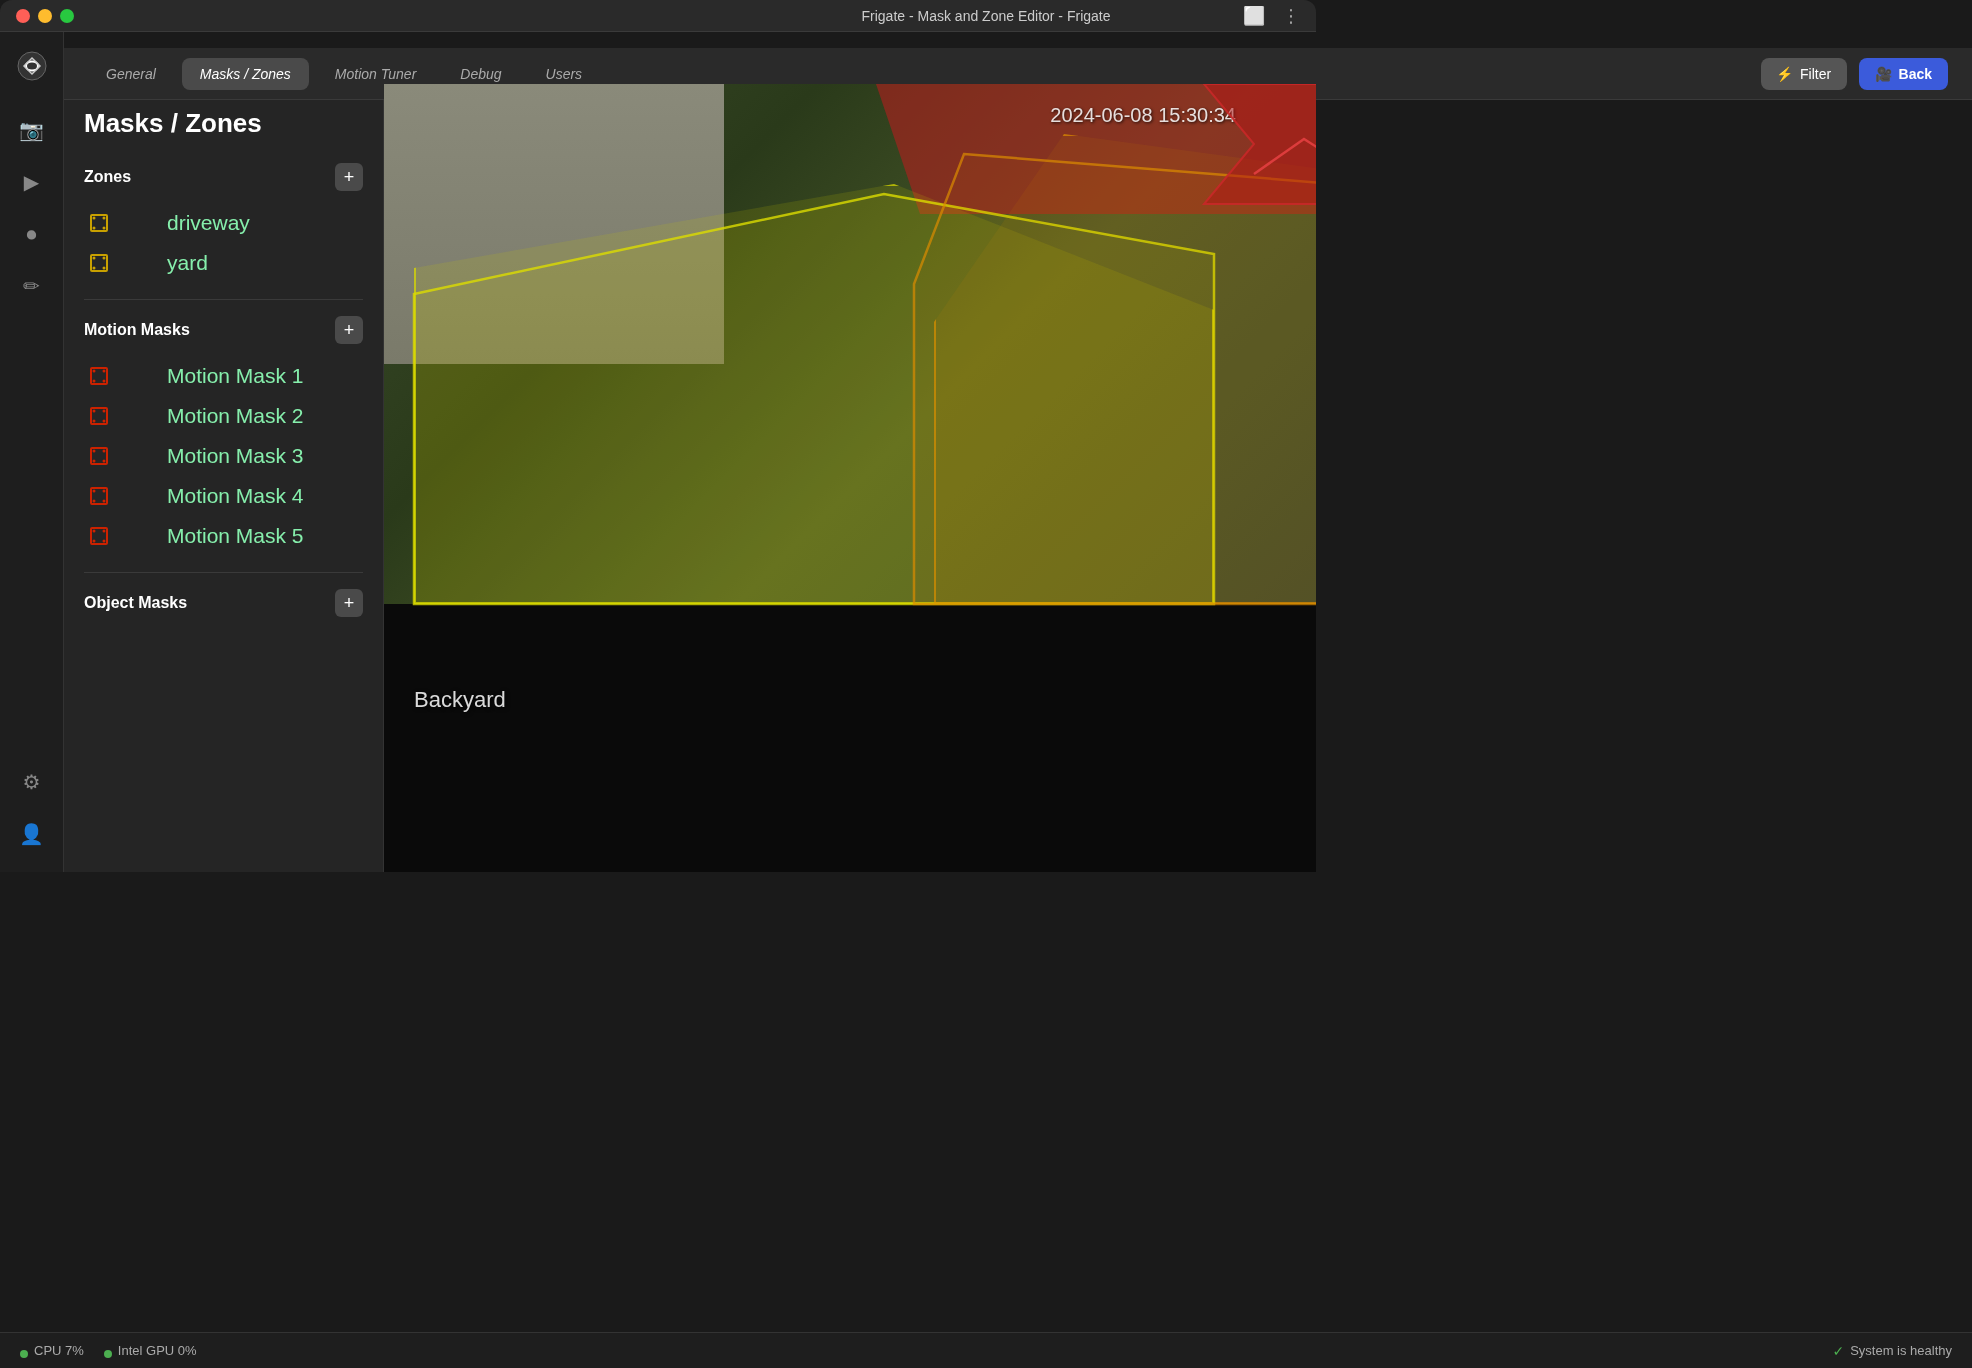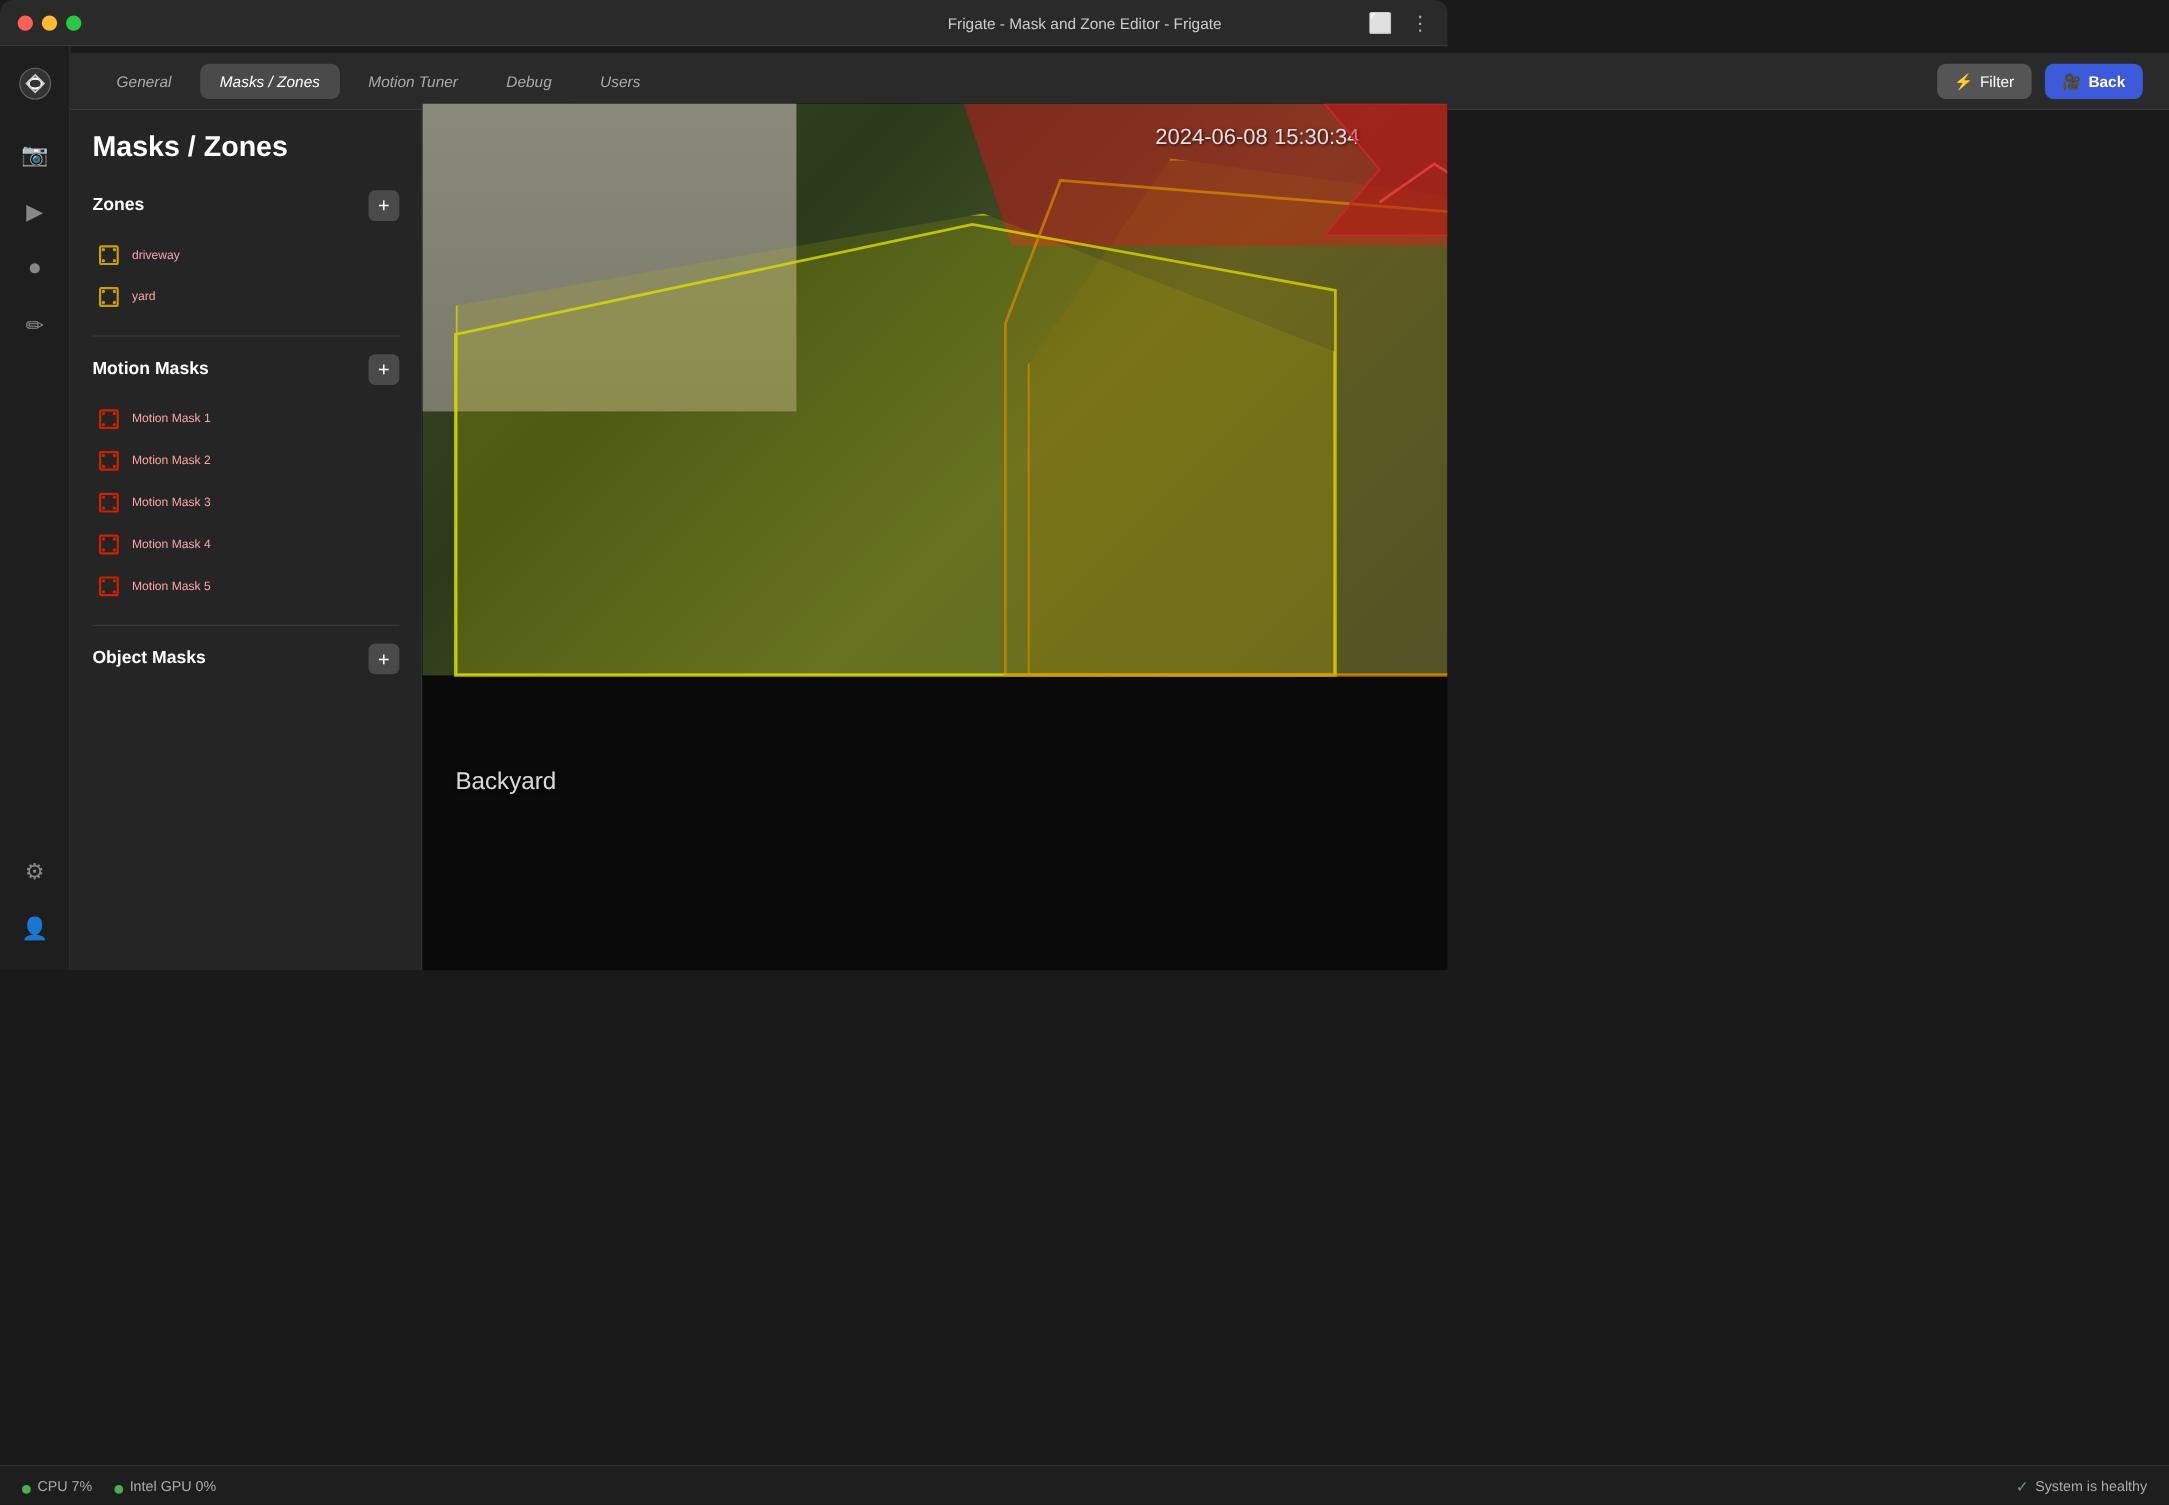--- a/index.html
+++ b/index.html
@@ -8,21 +8,21 @@
       height: 924px;
       background: #1a1a1a;
       font-family: -apple-system, BlinkMacSystemFont, 'Segoe UI', sans-serif;
       color: #fff;
       overflow: hidden;
       border-radius: 12px;
     }
 
     
     .titlebar {
-      height: 42px;
+      height: 32px;
       background: #2a2a2a;
       display: flex;
       align-items: center;
       justify-content: space-between;
       padding: 0 16px;
       border-bottom: 1px solid #3a3a3a;
     }
     .traffic-lights {
       display: flex;
       gap: 8px;
@@ -219,22 +219,23 @@
       display: flex;
       align-items: center;
       justify-content: center;
       flex-shrink: 0;
     }
     .zone-icon-svg {
       width: 20px;
       height: 20px;
     }
     .item-label {
-      font-size: 11px;
-      color: #fca5a5;
+      font-size: 21px;
+      color: #86efac;
+      margin-left: 47px;
     }
     .section-divider {
       height: 1px;
       background: #3a3a3a;
       margin: 16px 0;
     }
 
     
     .video-area {
       flex: 1;

